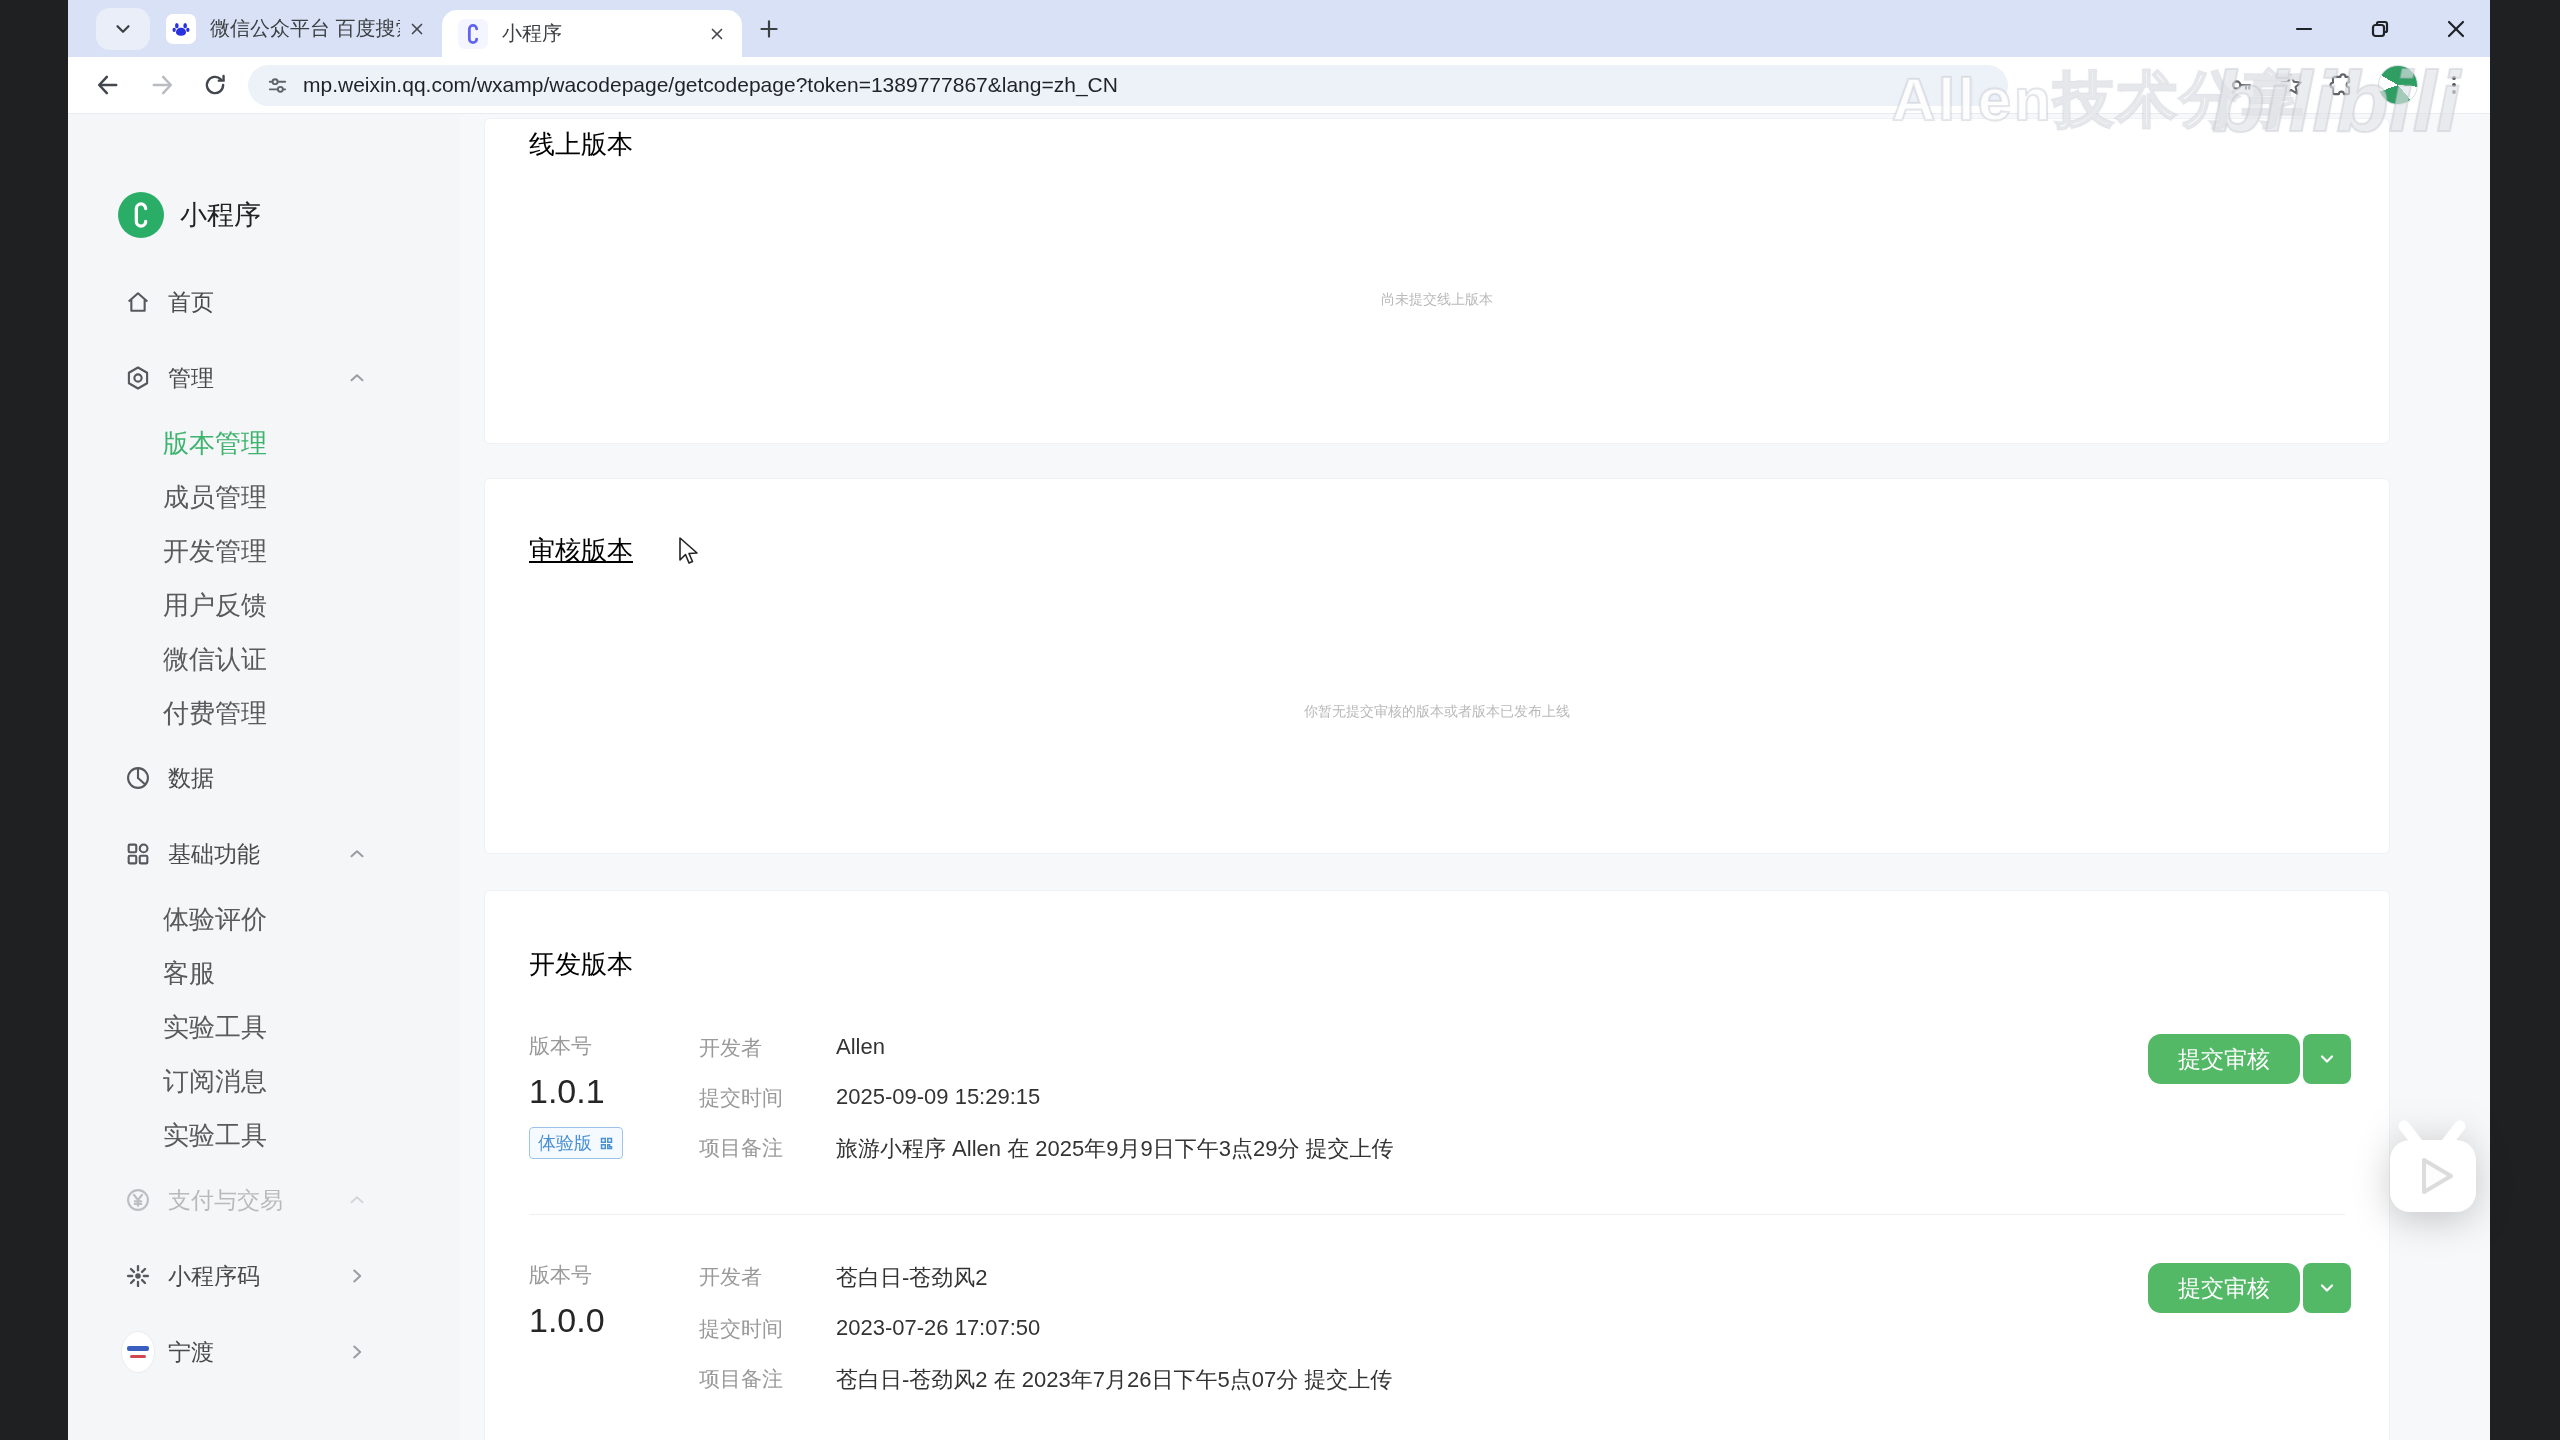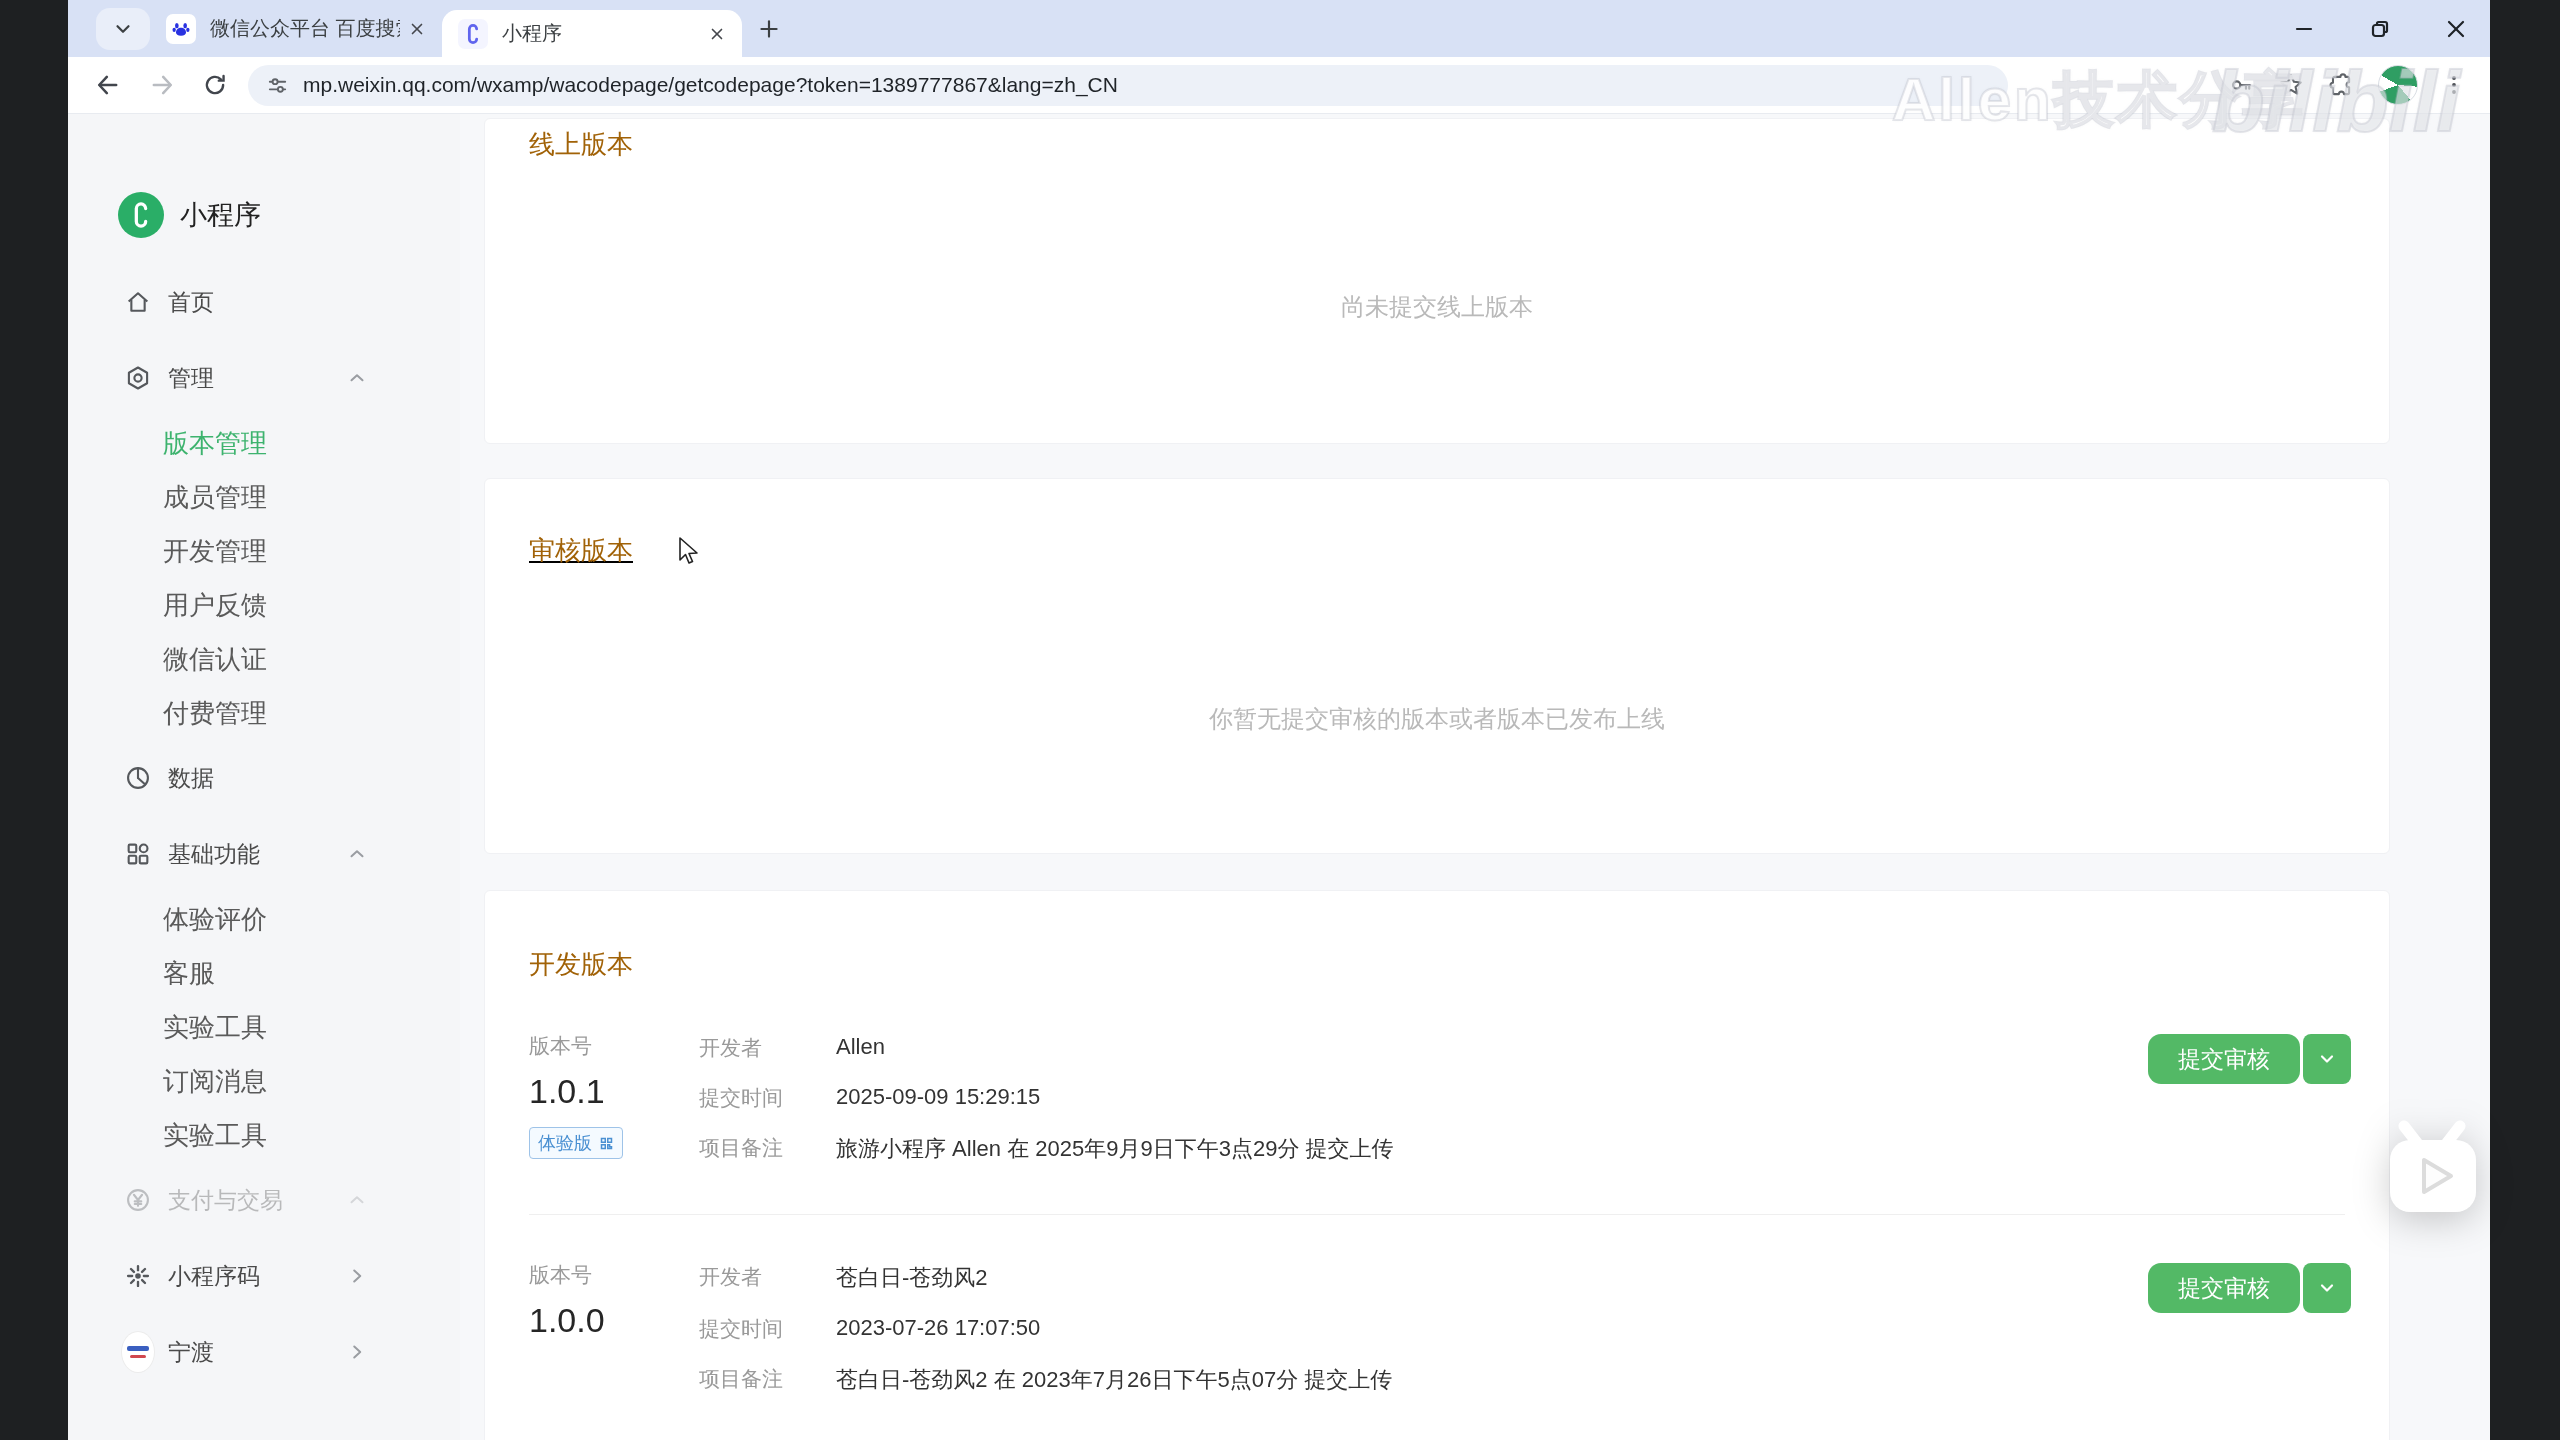--- a/index.html
+++ b/index.html
@@ -51,25 +51,25 @@
   .item-sub { height:54px; display:flex; align-items:center; padding-left:95px; font-size:26px; color:#5a5a5a; cursor:pointer; }
   .item-sub.active { color:#3db36e; }
   .faded { opacity:0.35;align-items:center; }
   .nd-logo { width:40px; height:40px; border-radius:50%; background:#fff; box-shadow:0 0 0 1px #ececec; display:flex; flex-direction:column; align-items:center; justify-content:center; gap:4px; }
   .nd-logo i { display:block; width:22px; height:5px; border-radius:2px; background:#3a5fc0; }
   .nd-logo i + i { width:16px; height:3px; background:#d0484f; }
 
   
   .main { flex:1; padding:4px 0 0 24px; overflow:hidden; }
   .card { width:1906px; background:#fff; border:1px solid #f0f1f4; border-radius:6px; position:relative; }
-  .card-title { font-size:26px; color:#a16207; font-weight:500; padding-left:44px; }
+  .card-title { font-size:26px; color:#000000; font-weight:500; padding-left:44px; }
   .card-online { height:326px; margin-bottom:34px; padding-top:8px; }
   .card-review { height:376px; margin-bottom:36px; padding-top:54px;text-decoration:underline; }
   .card-dev { height:600px; padding-top:56px; }
-  .empty-text { position:absolute; left:0; right:0; text-align:center; color:#b9b9b9; font-size:24px; }
+  .empty-text { position:absolute; left:0; right:0; text-align:center; color:#b9b9b9; font-size:14px; }
   .card-online .empty-text { top:172px; }
   .card-review .empty-text { top:224px; }
 
   .vrows { margin:50px 44px 0 44px; }
   .vrow { position:relative; display:flex; }
   .vrow1 { padding:0 0 28px 0; border-bottom:1px solid #efefef; }
   .vrow2 { padding:46px 0 44px 0; border-bottom:1px solid #efefef; }
   .vcol-a { width:170px; flex:none; }
   .l-version { font-size:21px; color:#9a9a9a; }
   .v-version { font-size:34px; color:#262626; font-weight:500; margin-top:12px; }

